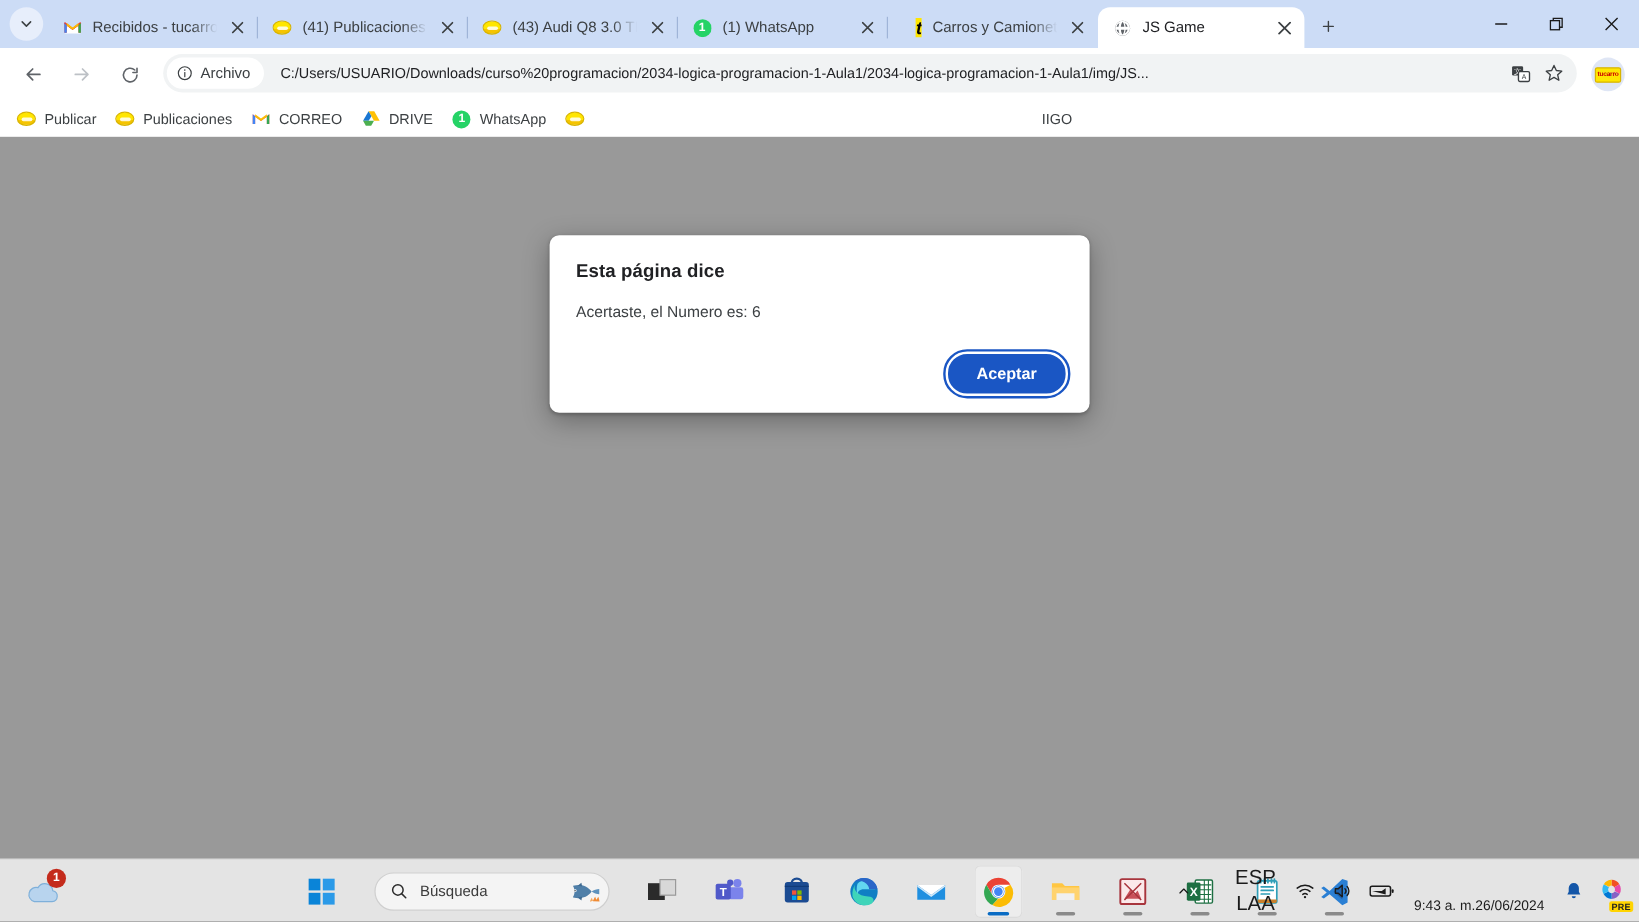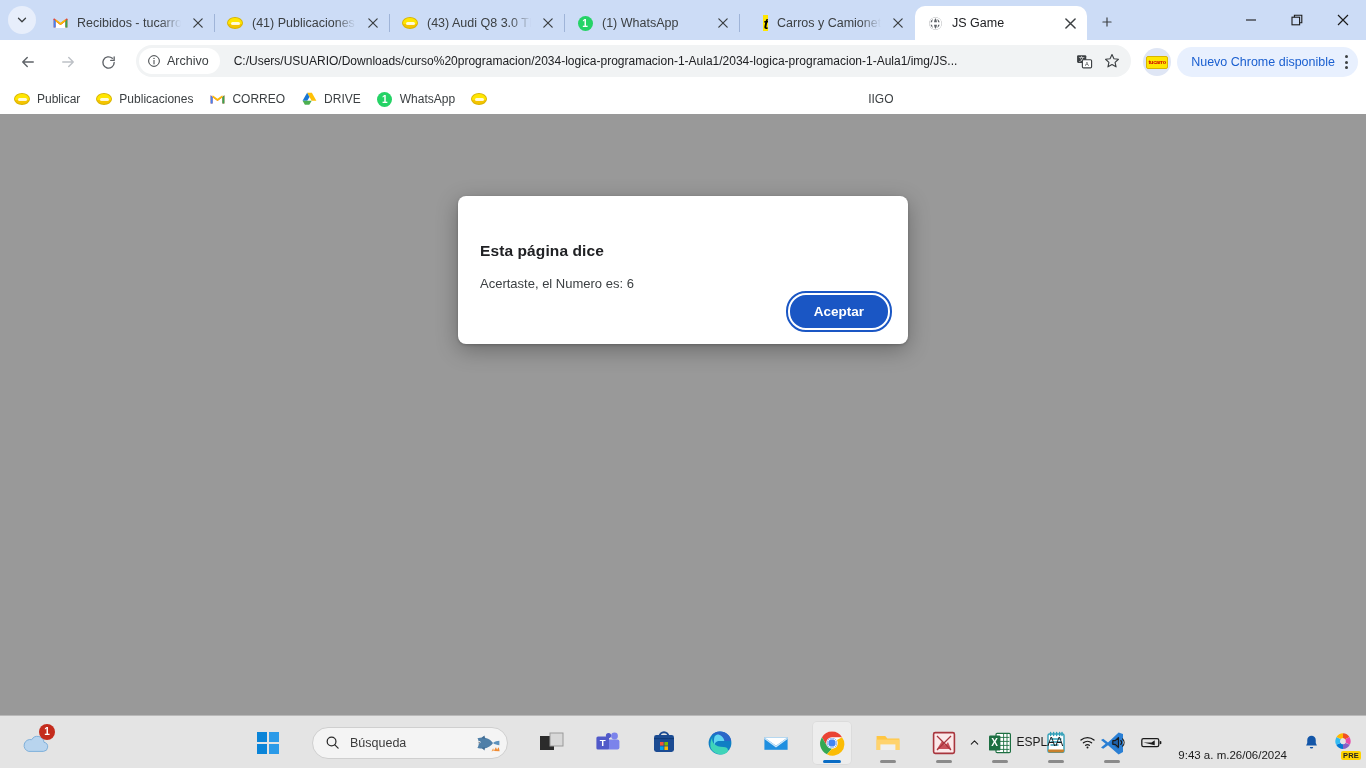--- a/index.html
+++ b/index.html
@@ -208,21 +208,20 @@
     background: #ffffff;
     border-radius: 8px;
     box-shadow: 0 6px 22px rgba(0,0,0,.30), 0 1px 3px rgba(0,0,0,.20);
     z-index: 50;
     padding: 22px 22px 0 22px;
   }
   #dialog-title {
     font-size: 15.5px; font-weight: bold;
     color: #202124;
     letter-spacing: .1px;
-    margin-top: 24px;
   }
   #dialog-message {
     font-size: 13px; color: #3c4043;
     margin-top: 16px;
   }
   #dialog-actions {
     position: absolute; right: 18px; bottom: 14px;
   }
   #dialog-accept-btn {
     background: #1a56c4;
@@ -309,23 +308,23 @@
   #taskbar-right {
     position: absolute; right: 0; top: 0; height: 53px;
     display: flex; align-items: center; padding-right: 8px; gap: 2px;
   }
   .tray-btn {
     display: flex; align-items: center; justify-content: center;
     padding: 4px 6px; border-radius: 4px; cursor: pointer;
     height: 40px;
   }
   #lang-indicator {
-    display: flex; flex-direction: row;
+    display: flex; flex-direction: column;
     align-items: center; justify-content: center;
-    font-size: 12px; color: #1b1b1b; line-height: 1.18;
+    font-size: 17px; color: #1b1b1b; line-height: 1.18;
     padding: 0 8px; cursor: pointer; height: 40px; margin-left: 20px;
   }
   #clock {
     display: flex; flex-direction: row;
     align-items: flex-end; justify-content: center;
     font-size: 11.5px; color: #1b1b1b; line-height: 1.25;
     padding: 0 8px; cursor: pointer; height: 40px;
   }
   #copilot-icon {
     position: relative; width: 30px; height: 30px;
@@ -529,28 +528,20 @@
         <svg width="18" height="18" viewBox="0 0 24 24">
           <path d="M12 3.4l2.6 5.6 6 .7-4.5 4.1 1.3 6-5.4-3.1-5.4 3.1 1.3-6L3.4 9.7l6-.7z" fill="none" stroke="#3c4043" stroke-width="1.5" stroke-linejoin="round"></path>
         </svg>
       </span>
     </div>
 
     <div id="profile-chip">
       <span style="width:22px;height:13px;background:#ffe600;border:1px solid #d8b400;border-radius:2px;display:flex;align-items:center;justify-content:center;font-size:5.5px;font-weight:bold;color:#c00;letter-spacing:-.2px;">tucarro</span>
     </div>
 
-    <div id="update-pill">
-      <span>Nuevo Chrome disponible</span>
-      <span class="kebab">
-          <i></i>
-          <i></i>
-          <i></i>
-        </span>
-    </div>
   </div>
 
   <div id="bookmarks-bar">
     <div class="bookmark">
       <span class="bm-ico">
           <span class="ml-oval"></span>
         </span>
       <span>Publicar</span>
     </div>
     <div class="bookmark">

